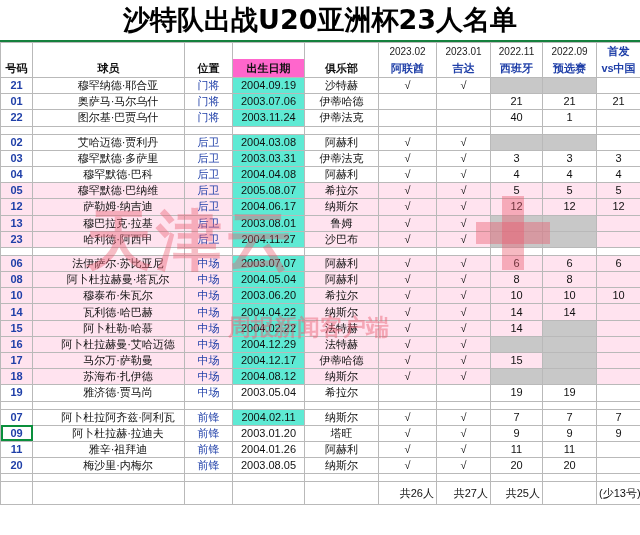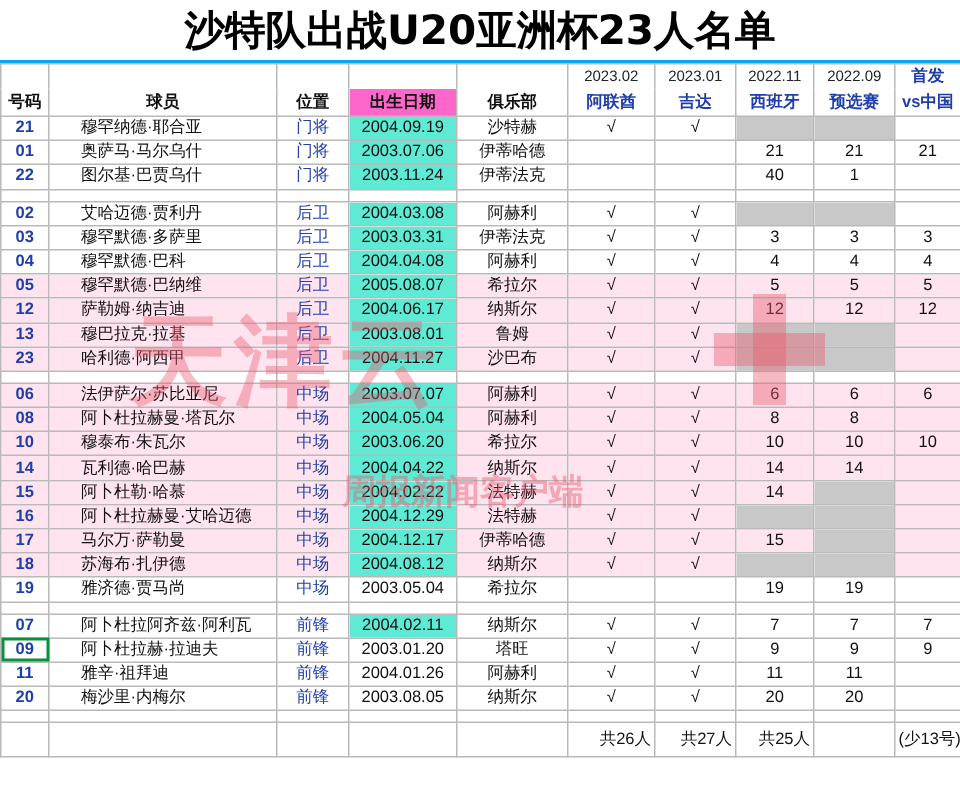--- a/index.html
+++ b/index.html
@@ -10,21 +10,21 @@
     color:#111;
     overflow:hidden;
     position:relative;
   }
   .page{position:relative;width:640px;height:535px;}
 
   
   .title-bar{
     height:40px;
     display:flex;align-items:center;justify-content:center;
-    border-bottom:2px solid #0ea5e9;
+    border-bottom:2px solid #15803d;
     background:#fff;
   }
   .title-bar .title{
     font-size:27px;
     font-weight:bold;
     letter-spacing:0px;
     white-space:nowrap;
     color:#000;
     font-family:"DejaVu Sans","Liberation Sans",sans-serif;
   }
@@ -69,21 +69,21 @@
     color:#222;
   }
   .hdr-top td{border-bottom:none;height:16px;}
   .hdr-bot td{border-top:none;height:18px;margin-left:48px;}
 
   .pink-hdr{background:#ff66cc;}
   .blue-txt{color:#1f3fa8;font-weight:bold;}
   .pink-cell{background:#5eead4;}
   .rowpink{background:#ffe3ef;}
   .grey{background:#c8c8c8;}
-  .name{text-align:left;padding-left:21px;}
+  .name{text-align:center;padding-left:21px;}
   .pos{color:#1f3fa8;}
   .numcell{color:#1f3fa8;font-weight:bold;}
   .plain-num{color:#111;font-weight:normal;}
   .sep td{height:7px;border-left:1px solid #b9b9b9;border-right:1px solid #b9b9b9;border-top:1px solid #b9b9b9;border-bottom:1px solid #b9b9b9;background:#fff;}
   .boxed{outline:2px solid #0a8f3c;outline-offset:-2px;}
   .tot td{font-weight:normal;height:22px;text-align:right;}
   .tot .t{color:#111;}
   .right-note{color:#111;}
 
   

